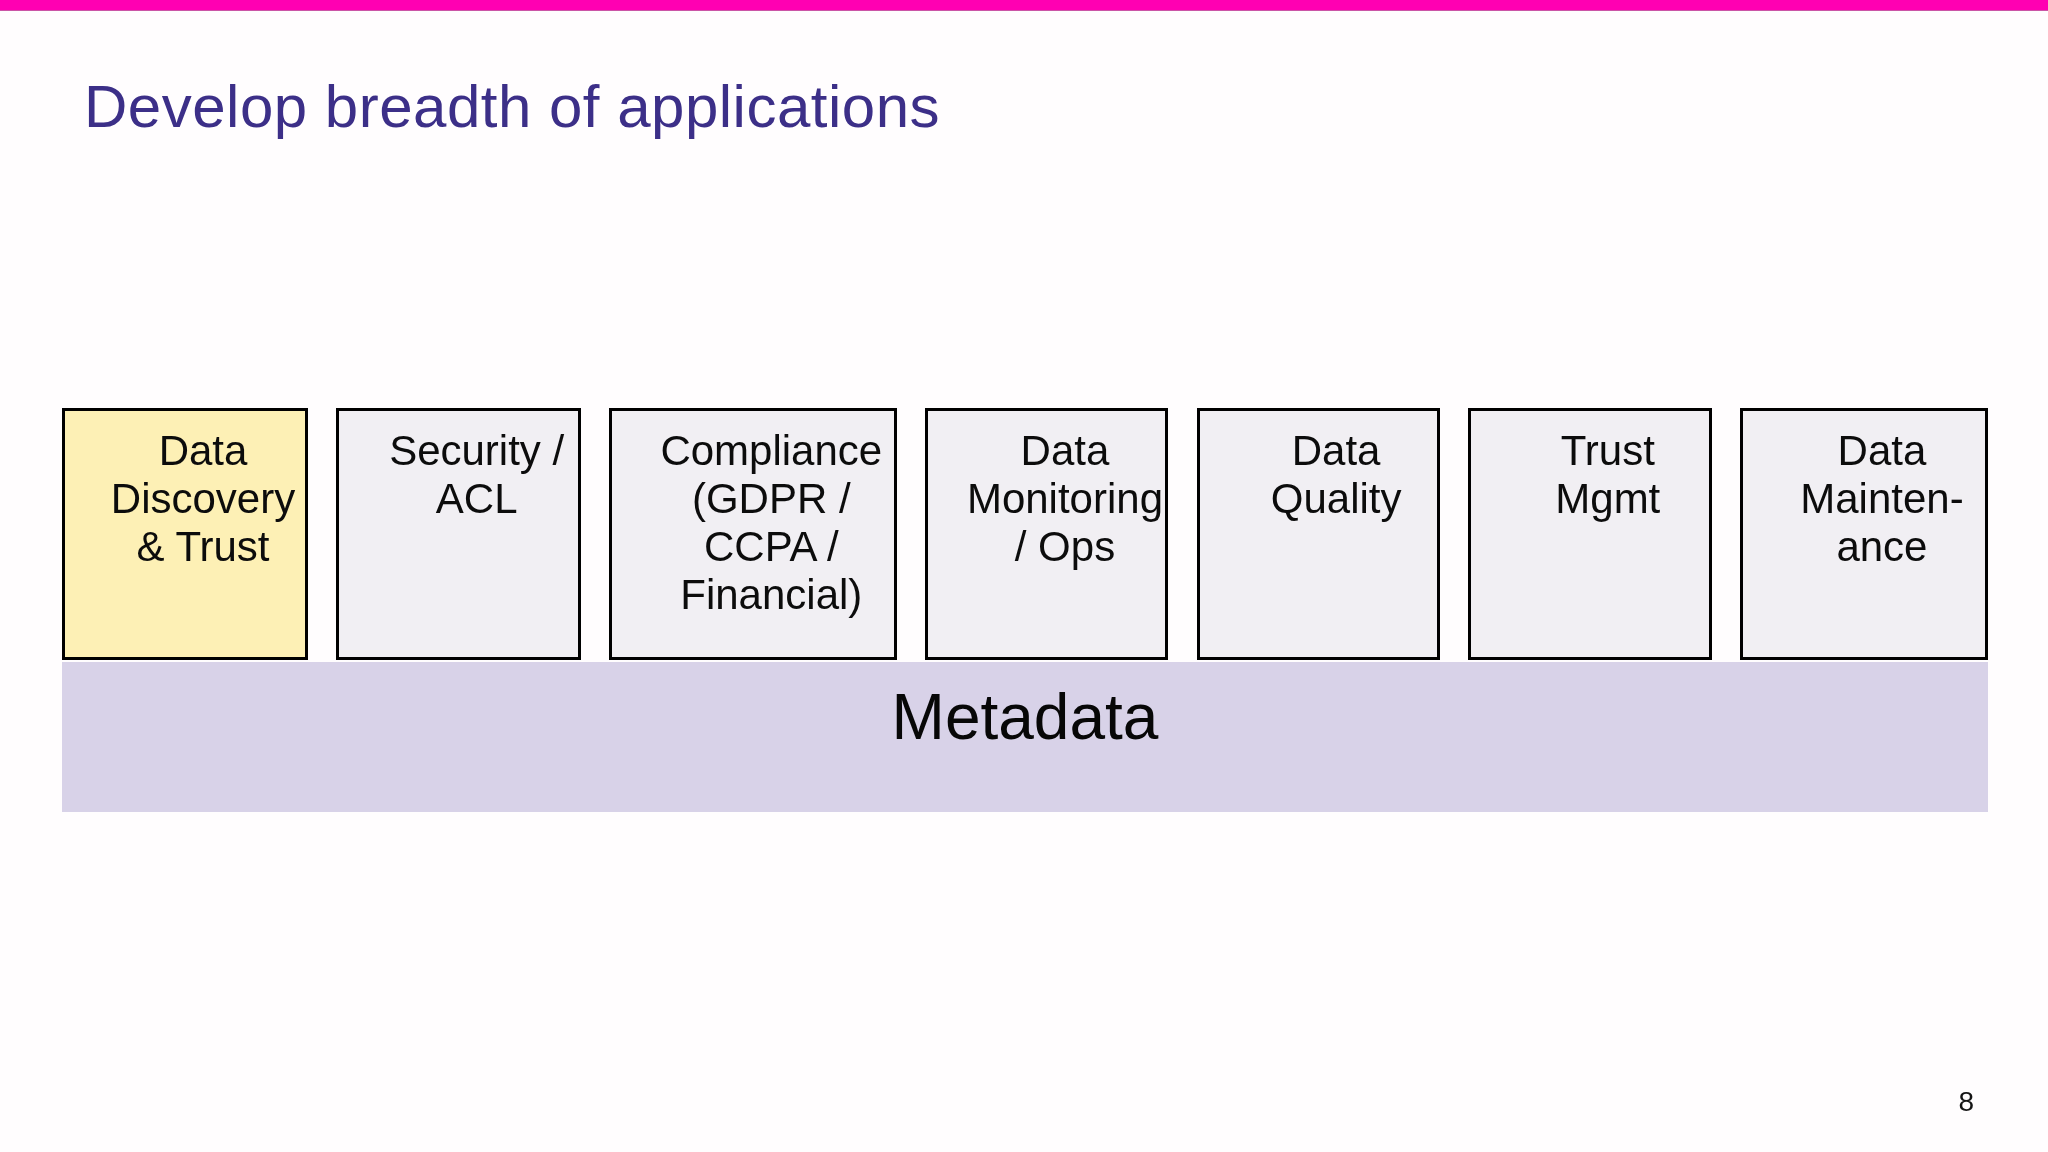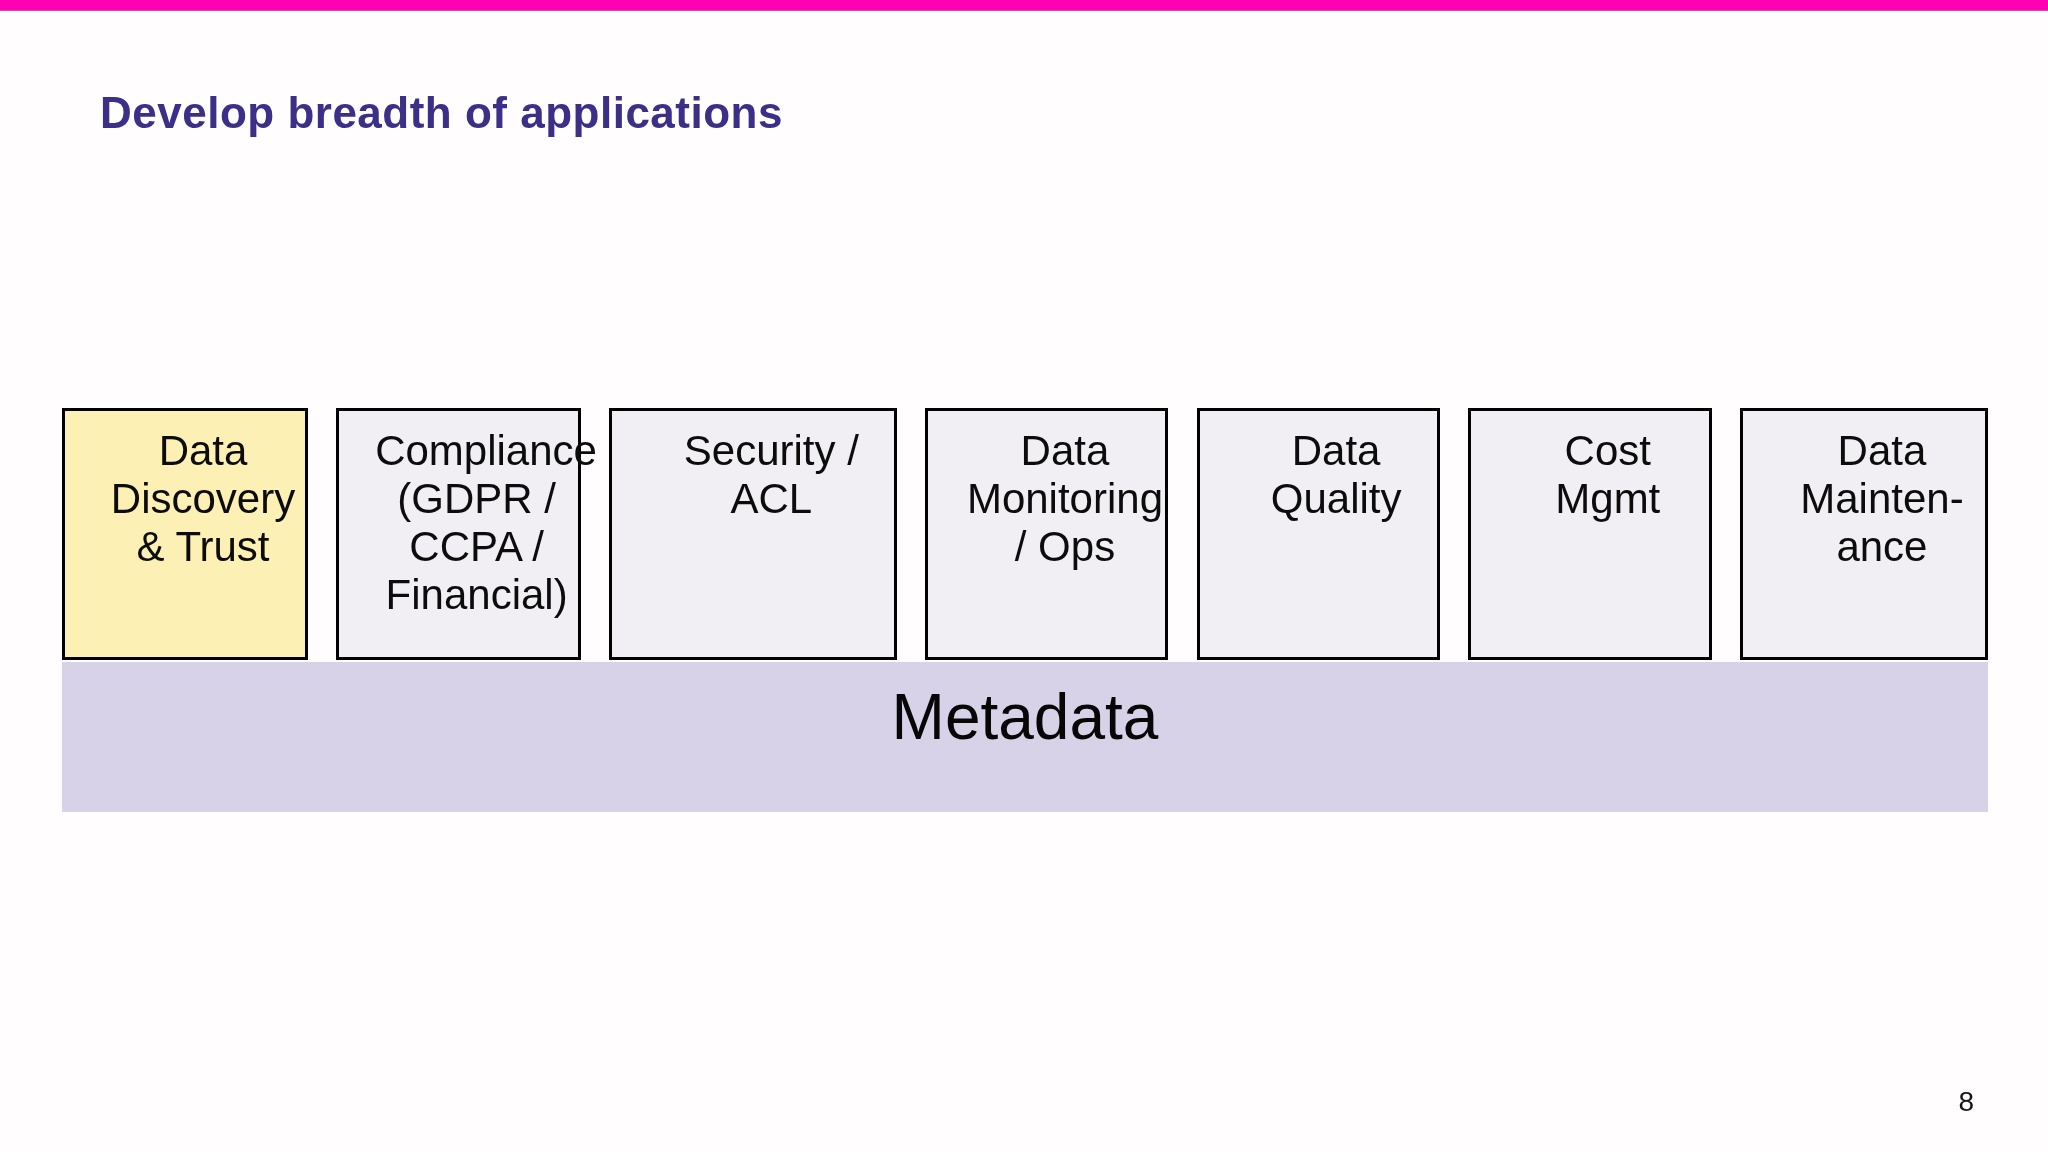--- a/index.html
+++ b/index.html
@@ -11,22 +11,22 @@
     overflow: hidden;
   }
   .top-accent-bar {
     position: absolute; top: 0; left: 0;
     width: 100%; height: 10px;
     background: var(--accent-bar, #ff00b2);
     border-bottom: 1px solid #ca55a6;
   }
   .slide-title {
     position: absolute; left: 84px; top: 72px;
-    margin: 16px;
-    font-size: 44px; font-weight: bold;
+    margin: 0;
+    font-size: 60px; font-weight: normal;
     letter-spacing: 0.5px;
     color: var(--title-color, #3c2f88);
     white-space: nowrap;
   }
   .boxes-row {
     position: absolute; left: 62px; top: 408px;
     width: 1926px; height: 252px;
     display: flex; justify-content: space-between;
   }
   .app-box {
@@ -71,32 +71,32 @@
 <body style="--accent-bar: #ff00b2; --title-color: #3c2f88; --box-fill: #f1eff3; --box-border: #000000; --highlight-fill: #fdf0b5; --metadata-fill: #d8d2e8;">
 
 <div class="top-accent-bar"></div>
 
 <h1 class="slide-title">Develop breadth of applications</h1>
 
 <div class="boxes-row">
     <div class="app-box highlighted">Data
 Discovery
 &amp; Trust</div>
+    <div class="app-box">Security /
+ACL</div>
     <div class="app-box">Compliance
 (GDPR /
 CCPA /
 Financial)</div>
-    <div class="app-box">Security /
-ACL</div>
     <div class="app-box">Data
 Monitoring
 / Ops</div>
     <div class="app-box">Data
 Quality</div>
-    <div class="app-box">Cost
+    <div class="app-box">Trust
 Mgmt</div>
     <div class="app-box">Data
 Mainten-
 ance</div>
   </div>
 
 <div class="metadata-bar">
   <span class="metadata-label">Metadata</span>
 </div>
 

